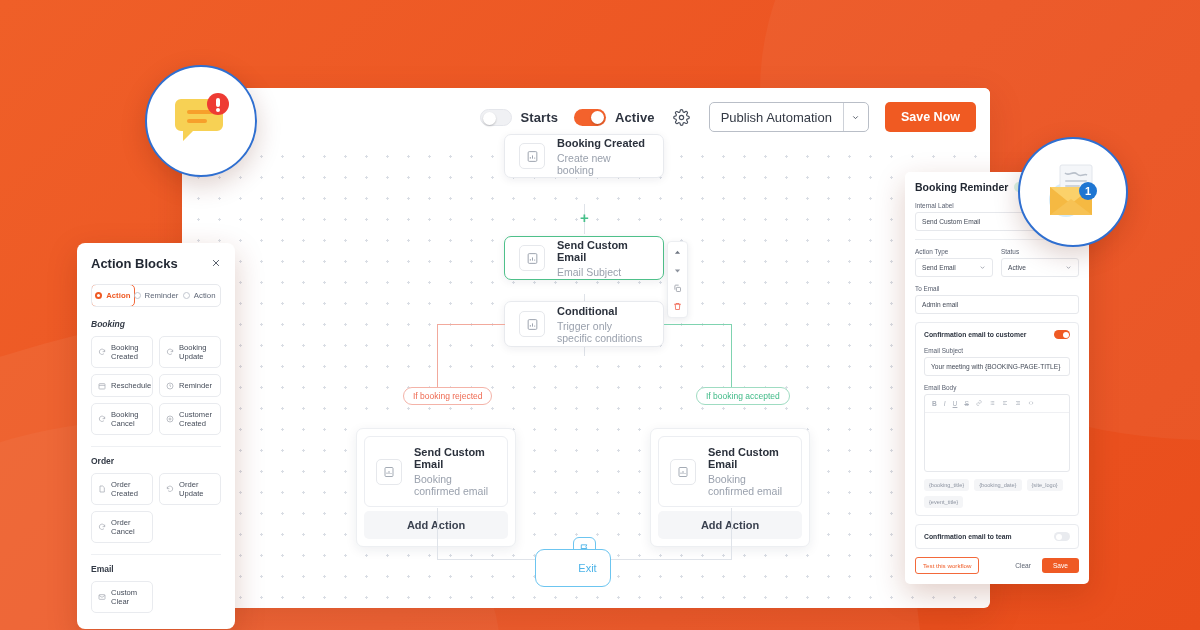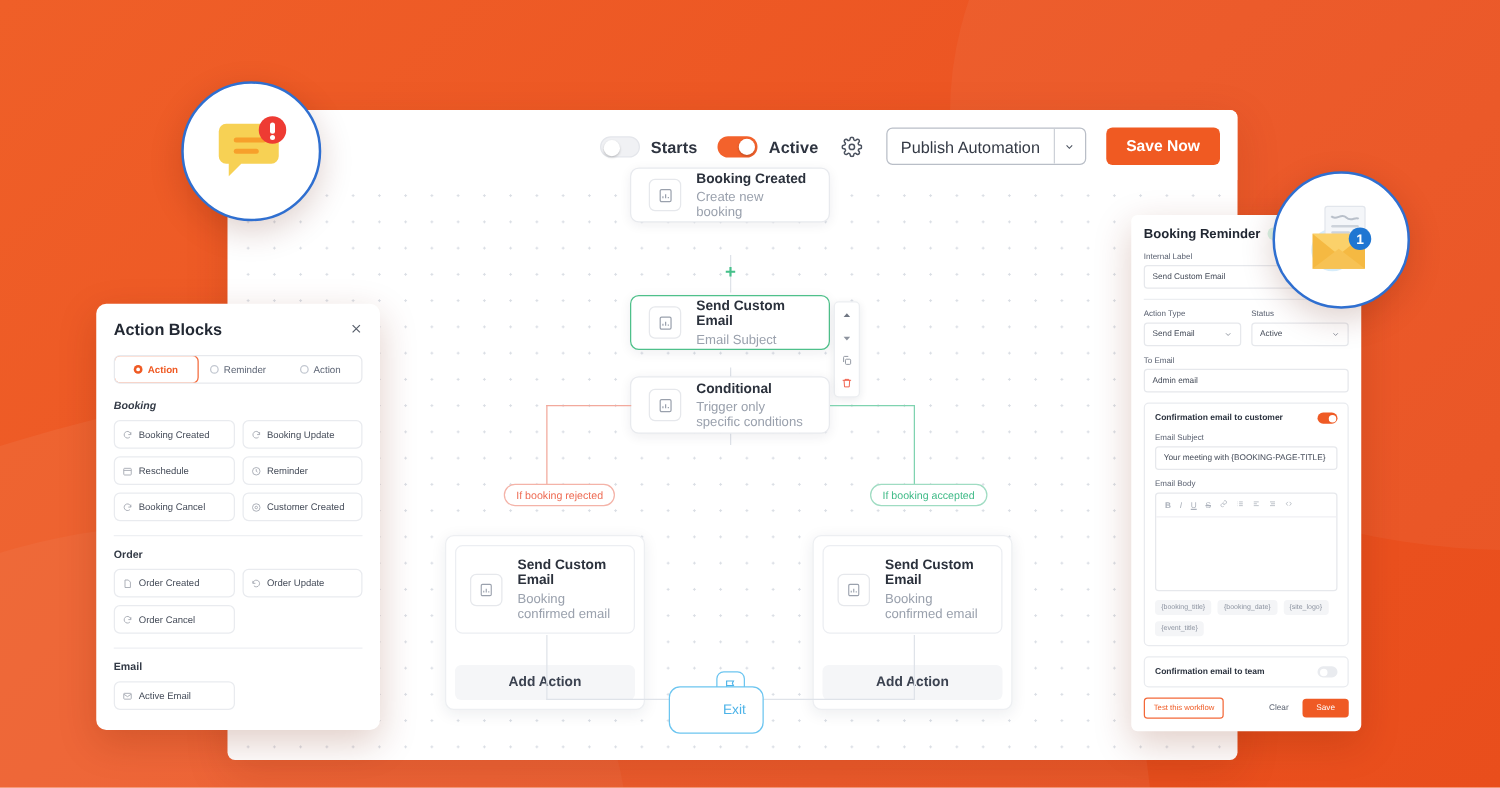--- a/index.html
+++ b/index.html
@@ -161,21 +161,21 @@
     border-radius: 7px;
     box-shadow: 0 3px 12px rgba(25,35,60,0.08);
     padding: 7px;
   }
   .branch-inner {
     border: 1px solid #eceef2; border-radius: 6px;
     display: flex; align-items: center; padding: 9px 11px;
     background: #fff;
   }
   .add-action {
-    margin-top: 25px;
+    margin-top: 4px;
     background: #f5f6f8; border-radius: 5px;
     text-align: center; font-size: 11px; font-weight: bold;
     color: #3b4250; padding: 8px 0;
   }
 
   .exit-box {
     position: absolute;
     border: 1.4px solid #6cc5f0; border-radius: 9px;
     background: #fff;
     display: flex; align-items: center; justify-content: center;
@@ -185,21 +185,21 @@
     position: absolute;
     width: 23px; height: 23px;
     border: 1.4px solid #6cc5f0; border-radius: 6px;
     background: #fff;
     display: flex; align-items: center; justify-content: center;
   }
 
   
   .blocks-panel {
     position: absolute;
-    left: 77px; top: 243px; width: 227px;
+    left: 77px; top: 243px; width: 158px;
     background: #fff; border-radius: 8px;
     box-shadow: 0 10px 30px rgba(120,30,0,0.22);
     padding: 13px 14px 16px;
   }
   .blocks-head {
     display: flex; align-items: center; justify-content: space-between;
     margin-bottom: 13px;
   }
   .blocks-title { font-size: 13px; font-weight: bold; color: #222833; }
   .blocks-close { font-size: 12px; color: #5a616d; line-height: 1; }
@@ -581,21 +581,21 @@
   </div>
   <div class="divider"></div>
 
   <div class="grp-label">Email</div>
   <div class="chip-grid">
     <div class="chip">
       <span class="ci"><svg width="8" height="8" viewBox="0 0 24 24" fill="none" stroke="#5e6676" stroke-width="2.2">
             <rect x="3" y="5" width="18" height="14" rx="2"></rect>
             <polyline points="3 7 12 13 21 7"></polyline>
           </svg></span>
-      <span>Active Email</span>
+      <span>Custom Clear</span>
     </div>
   </div>
 </div>
 
 <div class="rem-panel">
   <div class="rem-head">
     <div class="rem-title">Booking Reminder</div>
     <div class="rem-badge">Action</div>
   </div>
 

